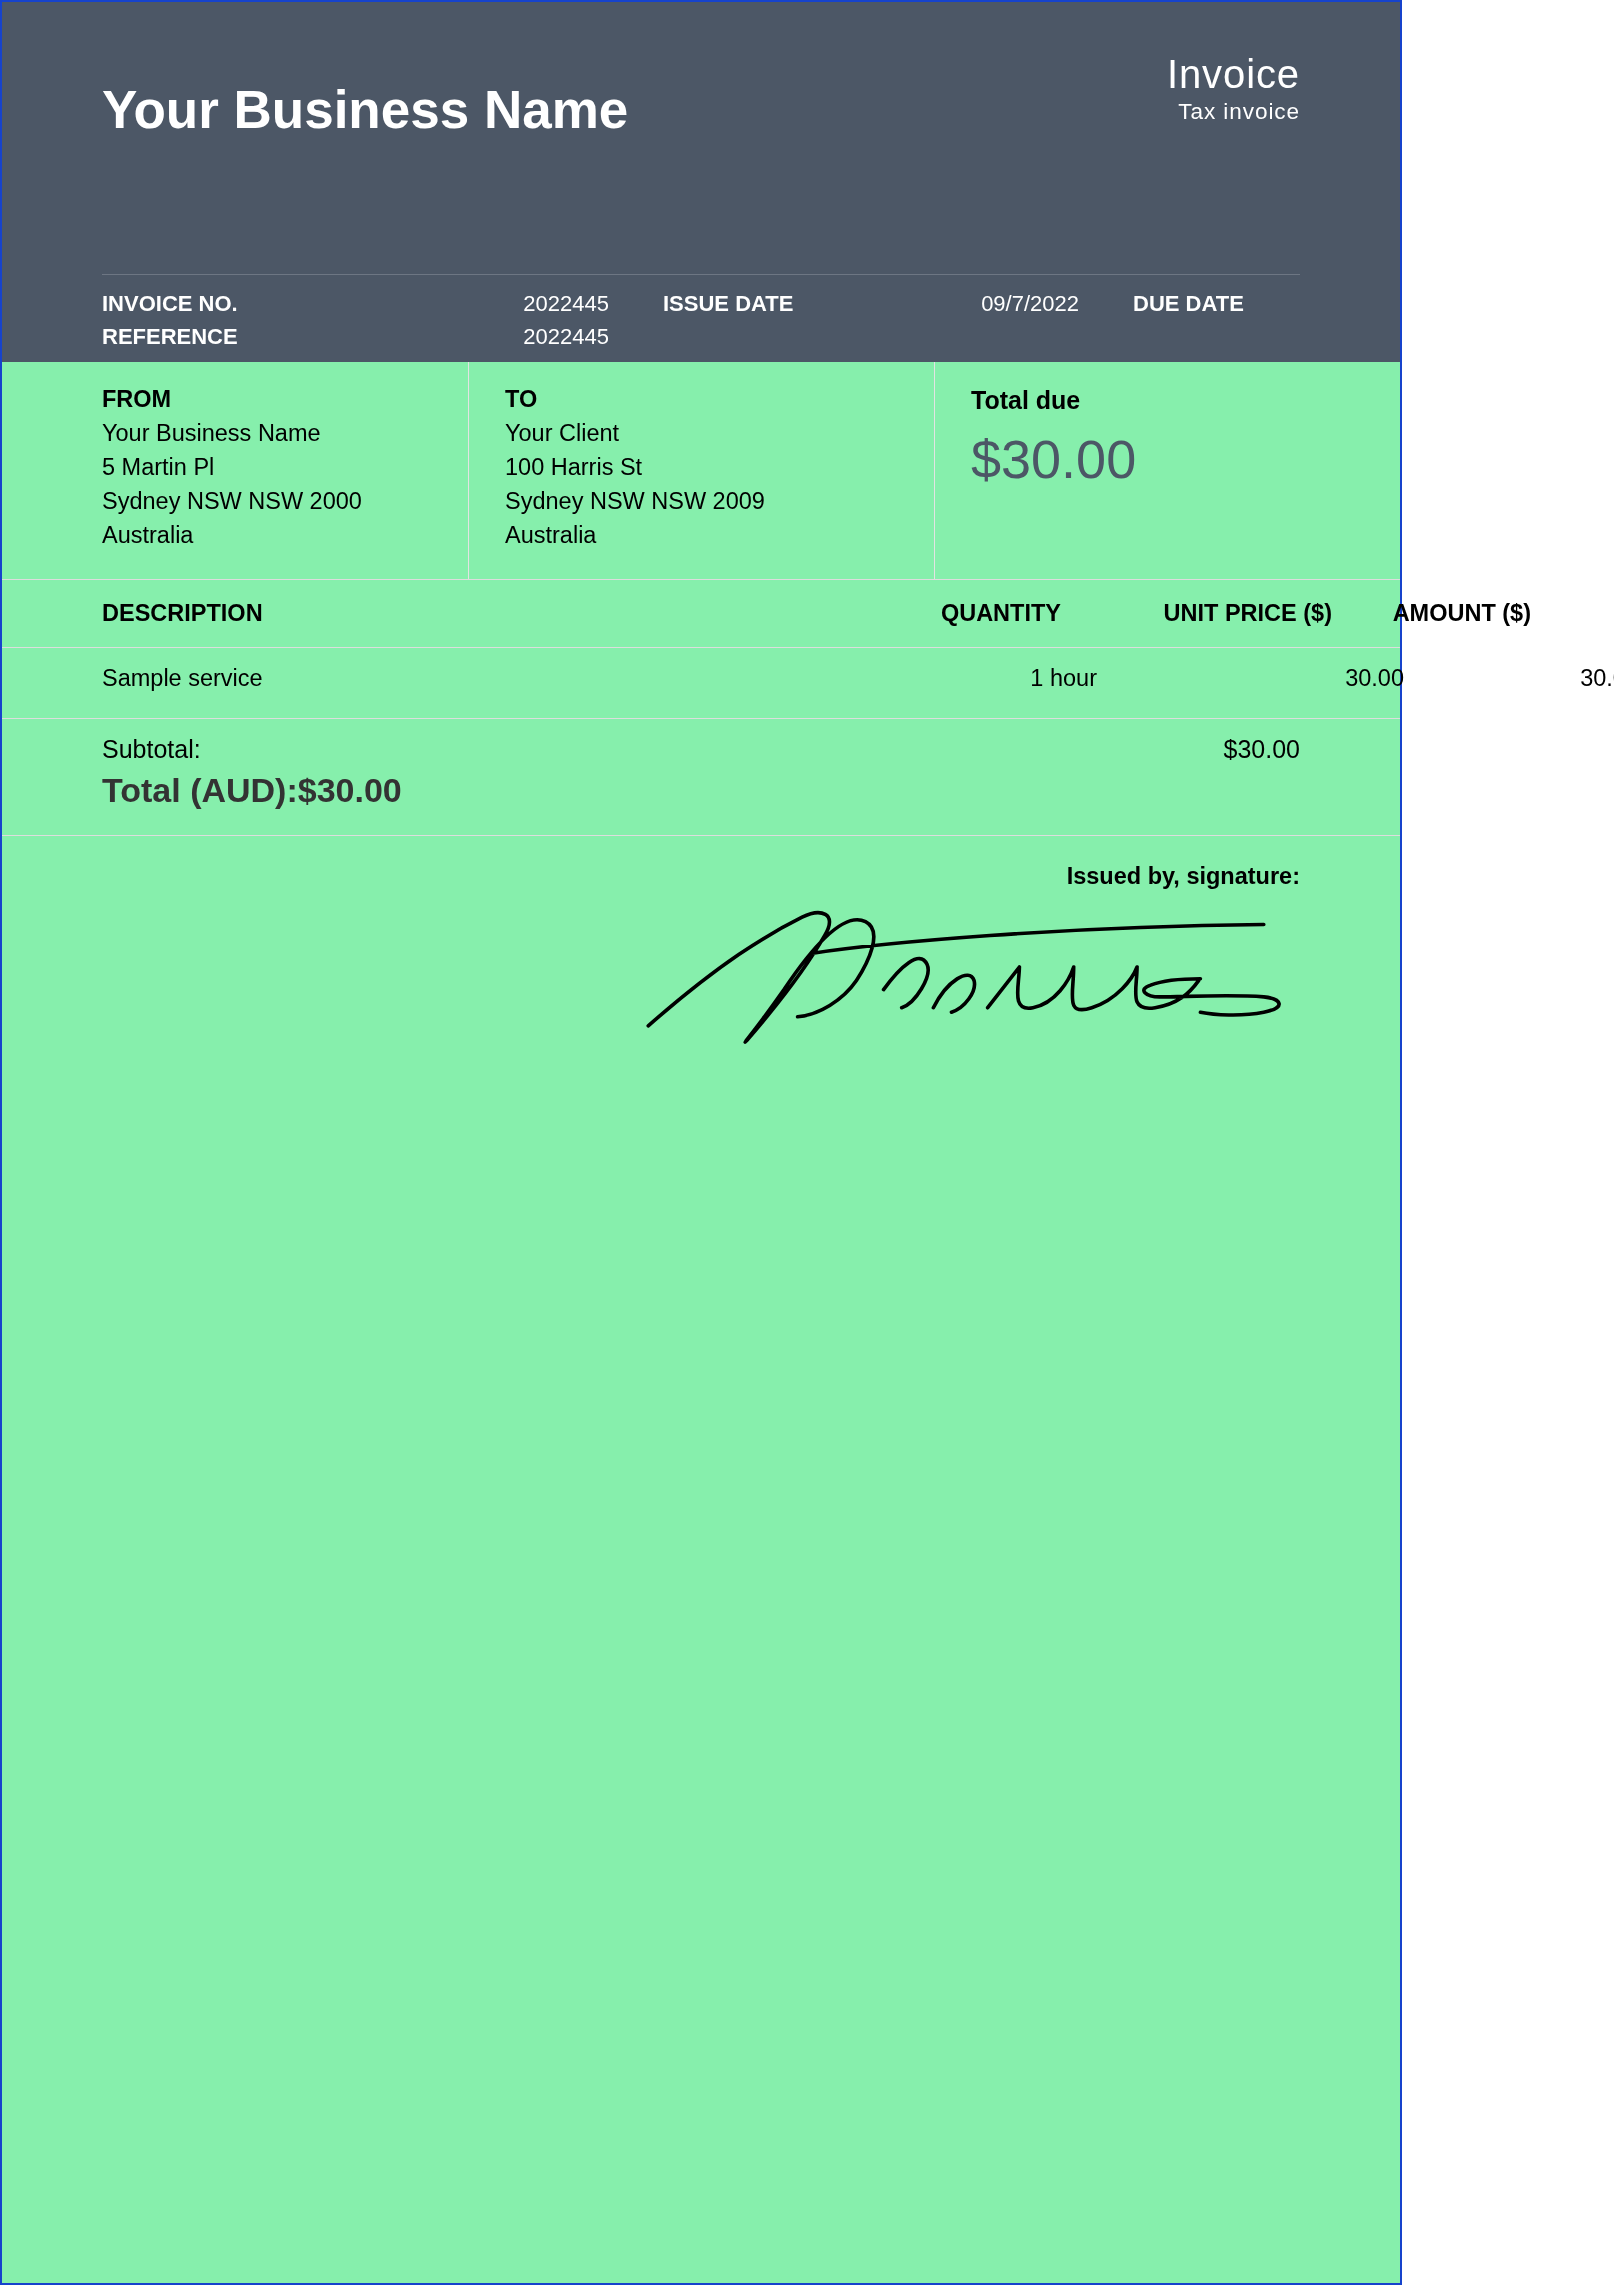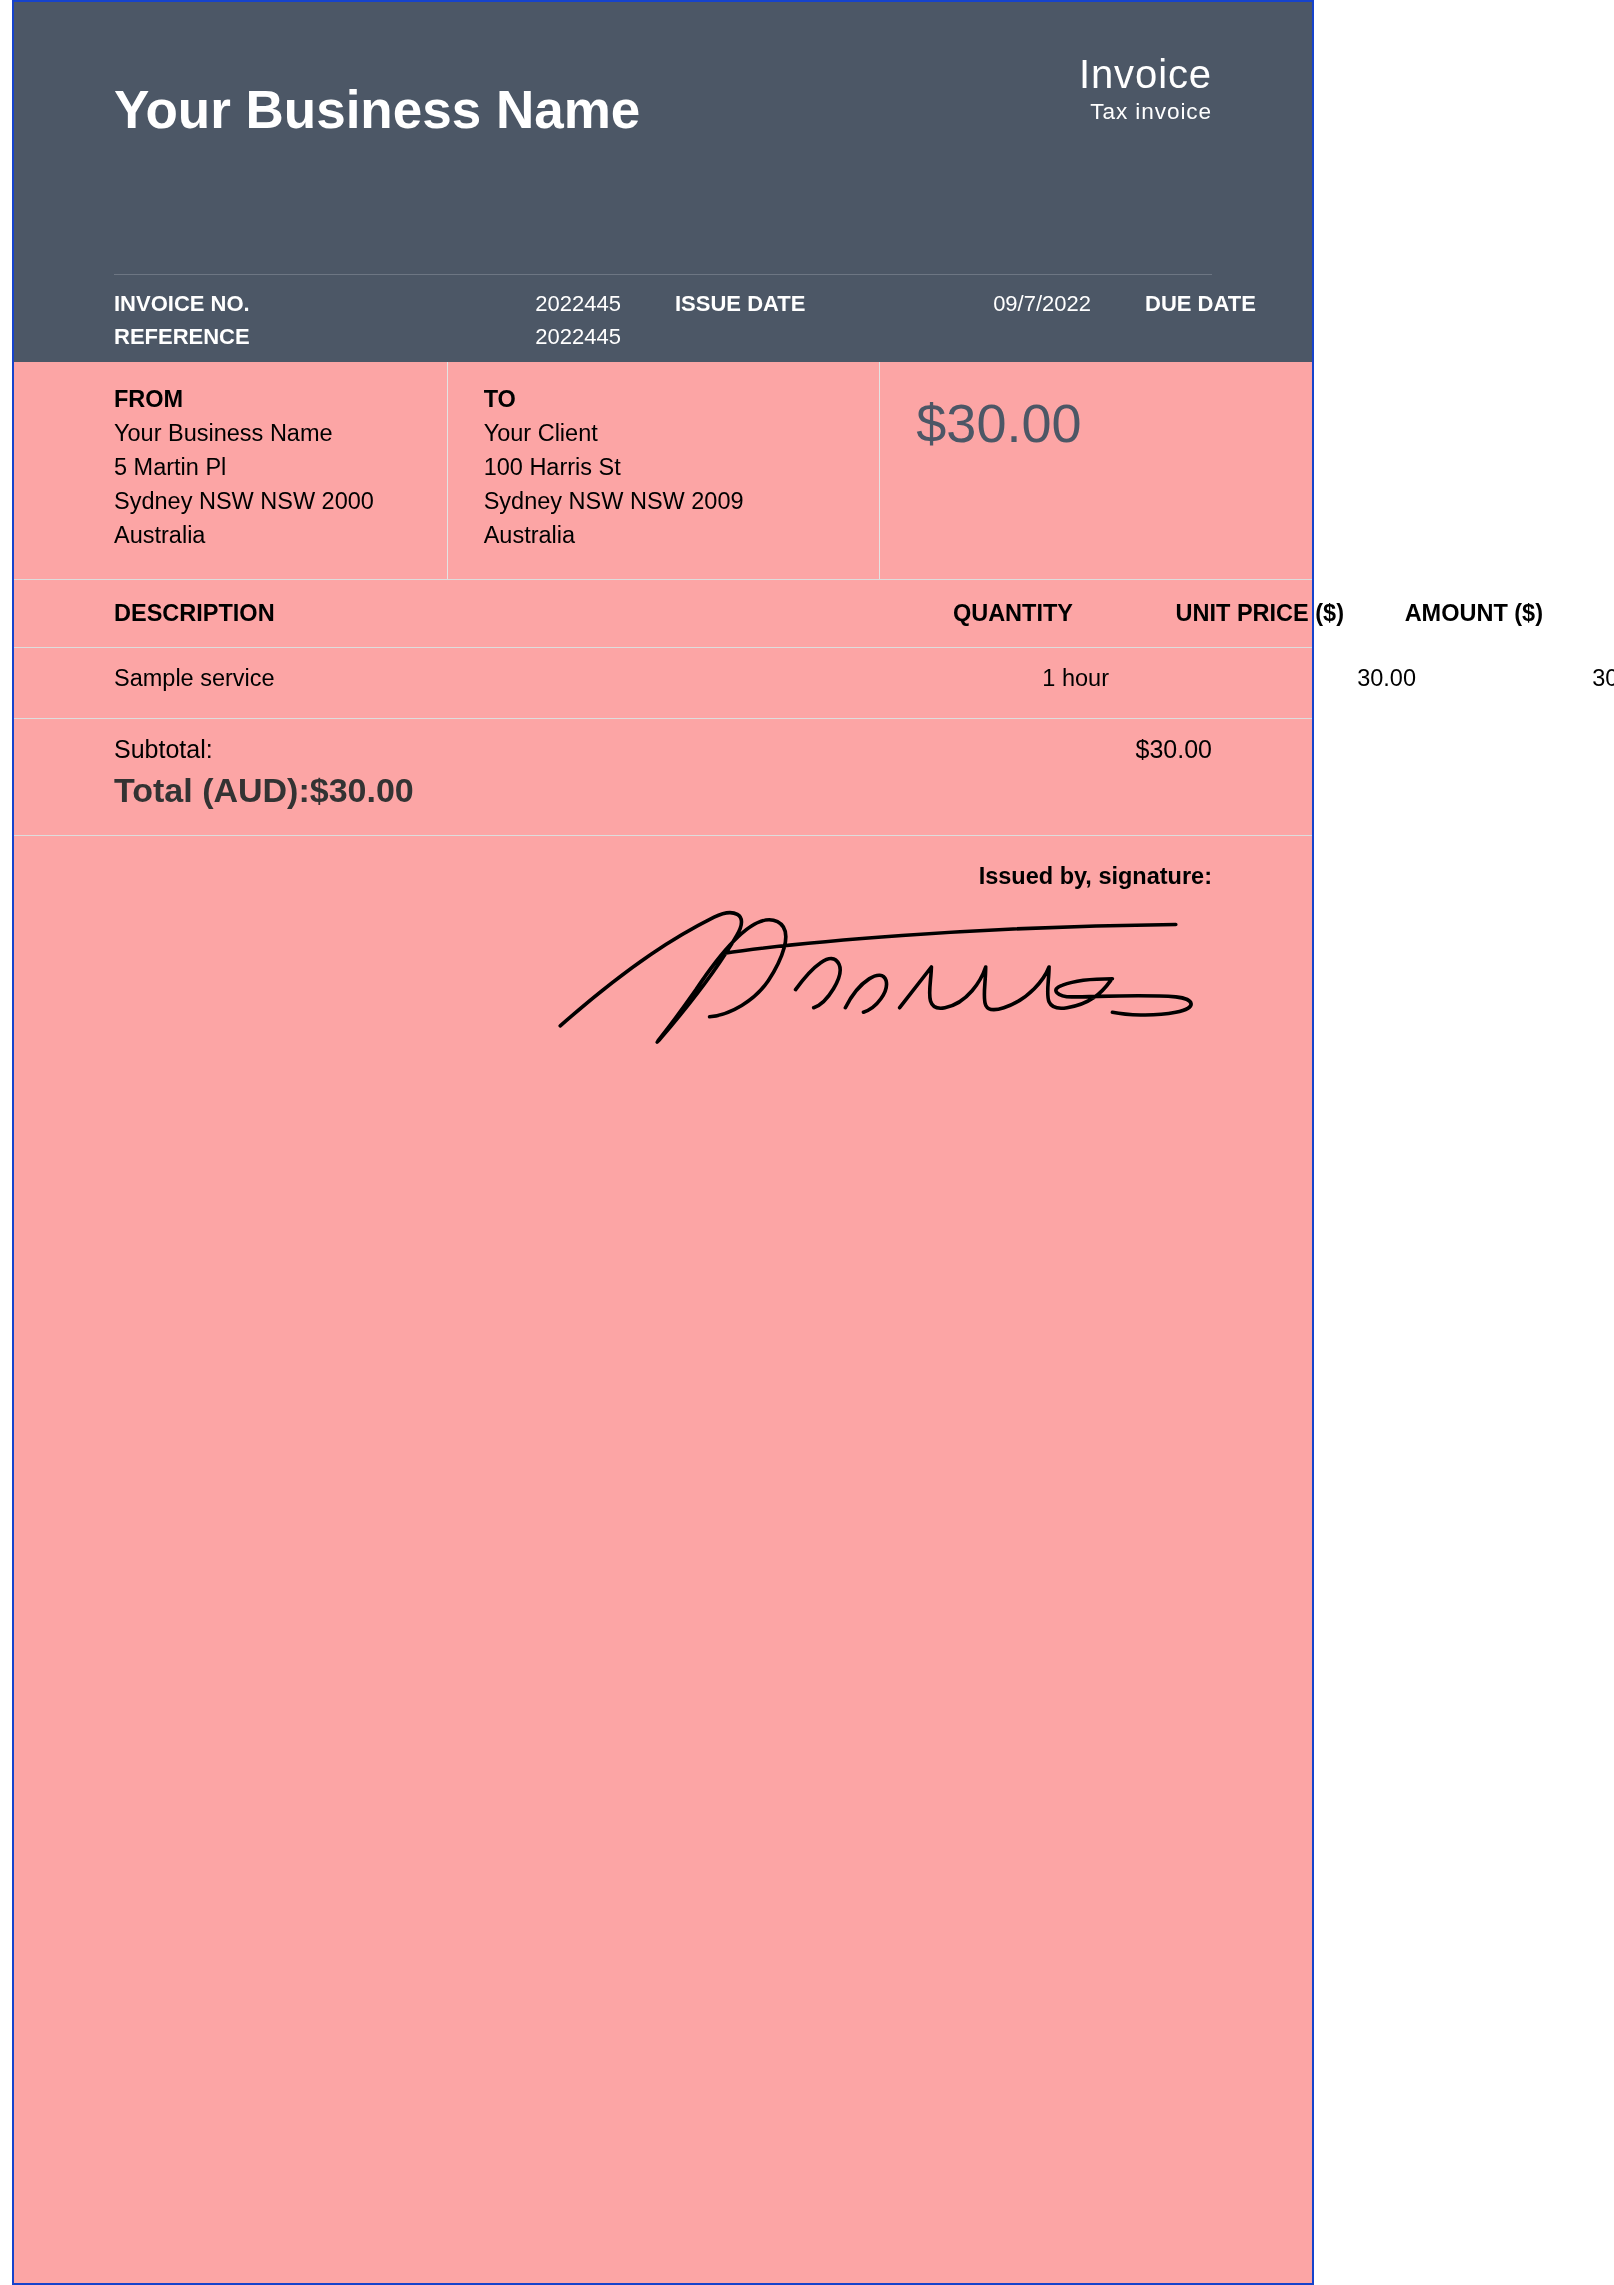--- a/index.html
+++ b/index.html
@@ -3,26 +3,25 @@
   <meta charset="utf-8">
   <style>
     * { box-sizing: border-box; margin: 0; padding: 0; }
     body {
       font-family: Arial, Helvetica, sans-serif;
       background: #fff;
       width: 1615px;
       height: 2285px;
     }
     .page {
-      width: 1302px;
+      width: 1402px;
       height: 2285px;
       border: 2.7px solid #1643cc;
       position: relative;
-      background: #fca5a5;
-      margin-left: 12px;
+      background: #86efac;
     }
     .header {
       background: #4c5766;
       color: #fff;
       padding: 50px 100px 0 100px;
       height: 360px;
     }
     .header-top {
       display: flex;
       justify-content: space-between;
@@ -166,20 +165,21 @@
       <div>Australia</div>
     </div>
     <div class="col-to">
       <div class="lbl">TO</div>
       <div>Your Client</div>
       <div>100 Harris St</div>
       <div>Sydney NSW NSW 2009</div>
       <div>Australia</div>
     </div>
     <div class="col-total">
+      <div class="total-due-label">Total due</div>
       <div class="total-due-amount">$30.00</div>
     </div>
   </div>
 
   <div class="items-head">
     <div>DESCRIPTION</div>
     <div>QUANTITY</div>
     <div>UNIT PRICE ($)</div>
     <div>AMOUNT ($)</div>
   </div>

